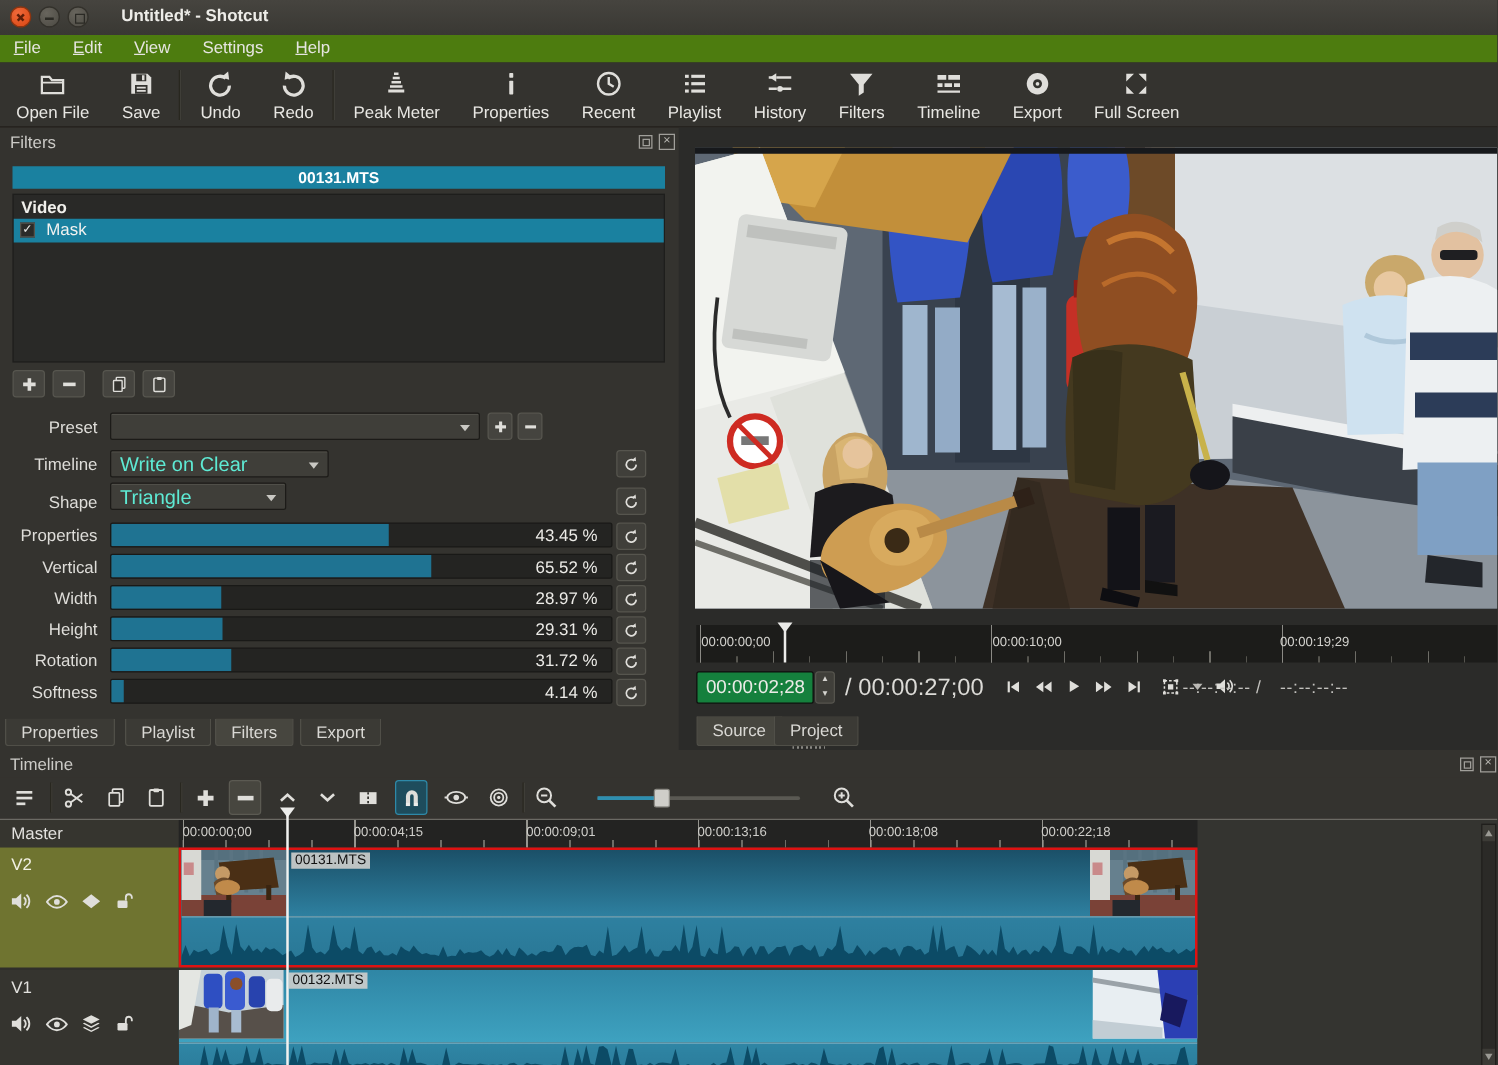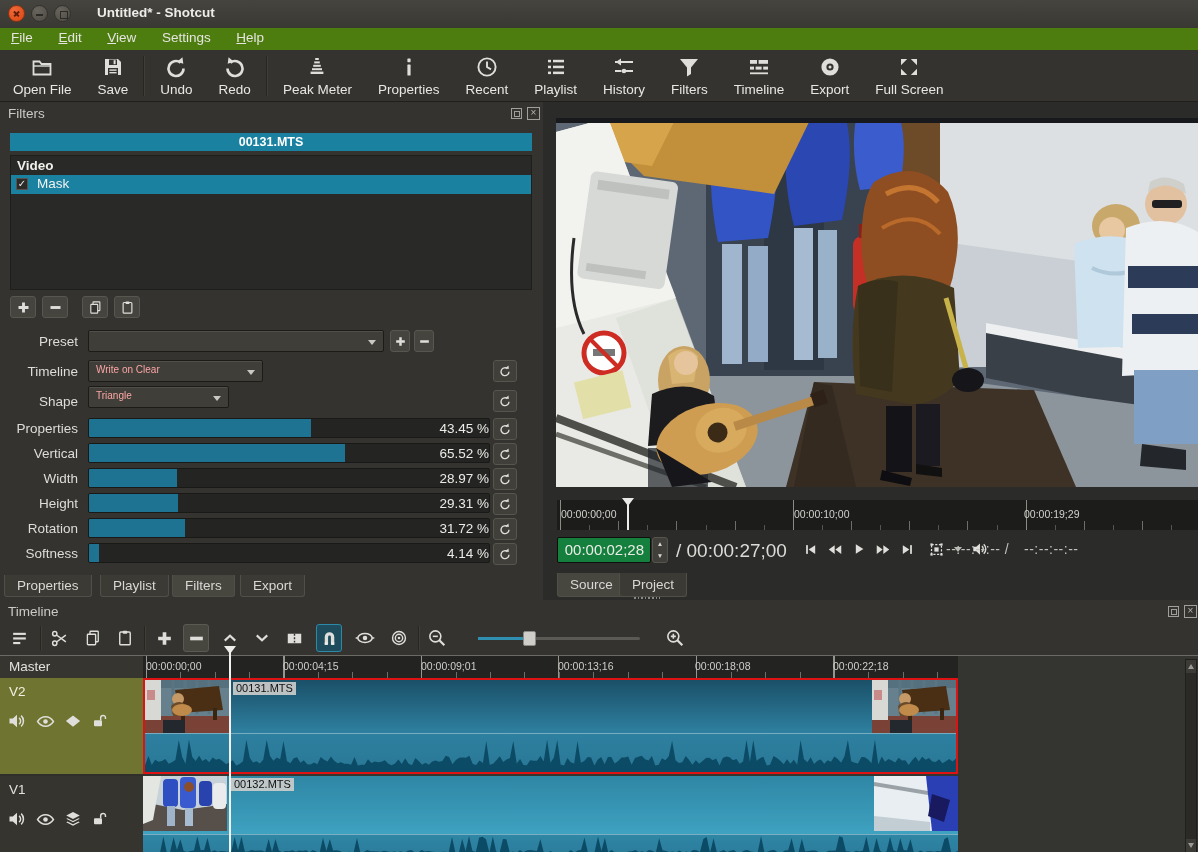--- a/index.html
+++ b/index.html
@@ -46,29 +46,29 @@
   #fp-filter-row{height:19px;background:#1A81A0;position:relative}
   .checkbox{position:absolute;left:5px;top:3px;width:12px;height:12px;background:#2B2B29;border:1px solid #55544E;
     box-sizing:border-box;color:#EDEDEB;font-size:10px;line-height:10px;text-align:center}
   .checkbox[data-checked="true"]::after{content:"✓"}
   #fp-filter-name{position:absolute;left:26px;top:1px;font-size:13.5px;color:#F2F2F0}
   .sq-btn{position:absolute;width:26px;height:22px;background:#45443F;border:1px solid #57564F;border-radius:3px;
     box-sizing:border-box;display:flex;align-items:center;justify-content:center}
   .flabel{position:absolute;width:78px;text-align:right;font-size:13.5px;color:#DEDDD9}
   .dropdown{position:absolute;height:22px;background:#3F3E39;border:1px solid #1C1B18;border-radius:2px;
     box-sizing:border-box;box-shadow:inset 0 1px 0 #504F49}
-  .dropdown .val{position:absolute;left:7px;top:2.5px;font-size:10px;color:#fca5a5}
+  .dropdown .val{position:absolute;left:7px;top:2.5px;font-size:16px;color:#5eead4}
   .caret{position:absolute;right:7px;top:9px;width:0;height:0;border-left:4.5px solid transparent;
     border-right:4.5px solid transparent;border-top:5px solid #C9C8C3}
   .reset-btn{position:absolute;left:493px;width:24px;height:22px;background:#403F3A;border:1px solid #56554E;
     border-radius:3px;box-sizing:border-box;display:flex;align-items:center;justify-content:center}
   .sliderbar{position:absolute;left:88px;width:402px;height:20px;background:#242422;border:1px solid #191917;
     border-radius:2px;box-sizing:border-box;overflow:hidden}
   .sliderfill{position:absolute;left:0;top:0;height:100%;background:#1F7392}
-  .sliderval{position:absolute;right:0;top:2px;font-size:13.5px;color:#ECEBE7}
+  .sliderval{position:absolute;right:11px;top:2px;font-size:13.5px;color:#ECEBE7}
   
   .tab{position:absolute;height:22px;line-height:21px;padding:0 12px;background:#3B3A35;border:1px solid #504F48;
     border-top:none;border-radius:0 0 3px 3px;font-size:13.5px;color:#D9D8D4;box-sizing:border-box}
   .tab[data-active="true"]{background:#47463F}
   
   #player-bg{position:absolute;left:543px;top:102px;width:655px;height:498px;background:#2B2B29}
   #preview{position:absolute;left:556px;top:118px;width:642px;height:369px;display:block}
   #scrubber{position:absolute;left:557px;top:500px;width:641px;height:30px;
     background:
       repeating-linear-gradient(90deg,#8B8A85 0 1px,transparent 1px 232.8px) 3px 0/100% 100% no-repeat,

